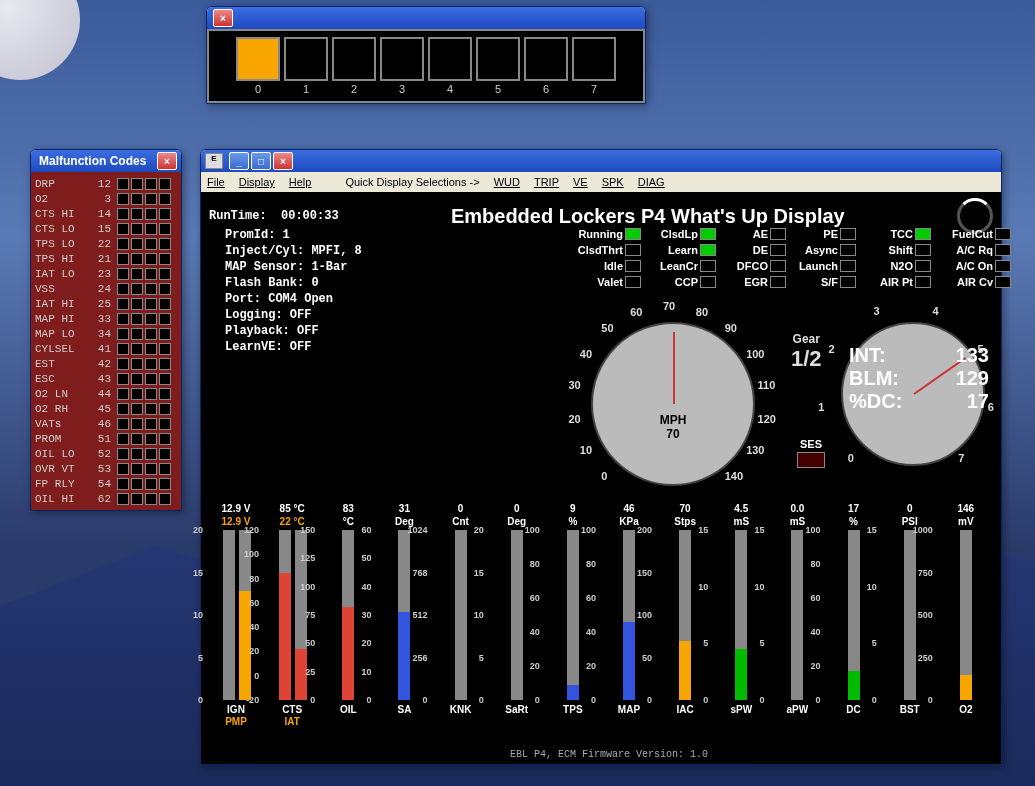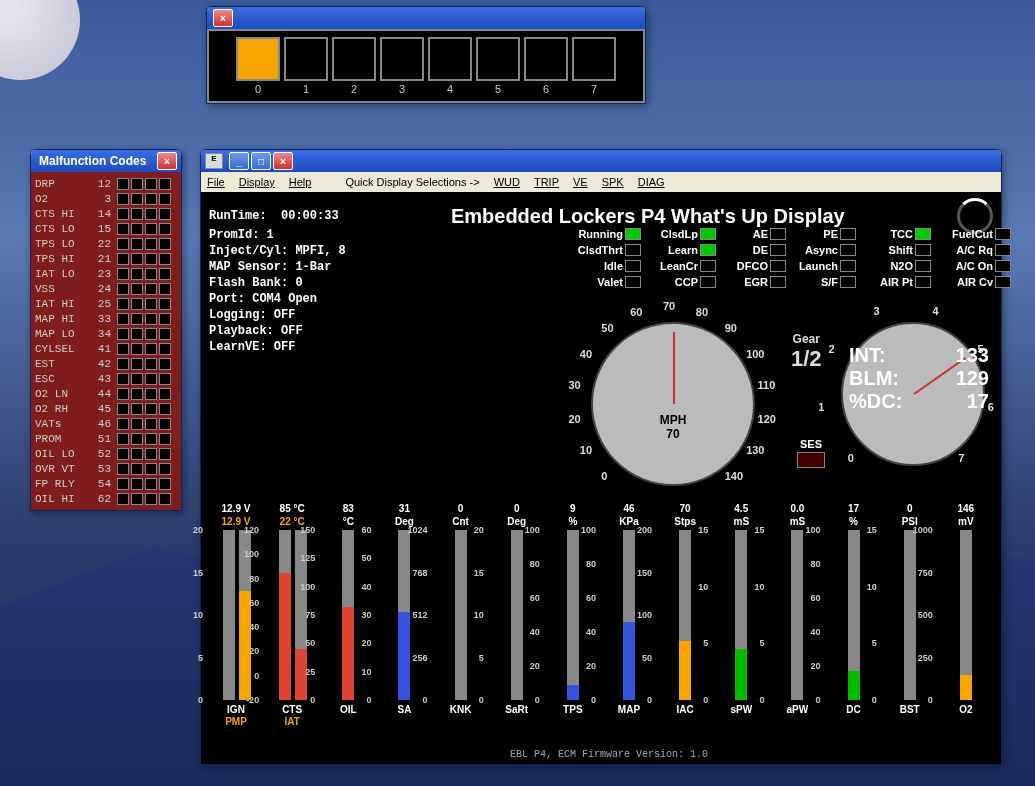--- a/index.html
+++ b/index.html
@@ -31,21 +31,21 @@
 .menubar{background:#ece9d8;font-size:11px;display:flex;align-items:center;height:20px;padding:0 6px;gap:14px}
 .menubar span{cursor:default}
 .menubar .u{text-decoration:underline}
 .quick{margin-left:20px;display:flex;gap:14px;align-items:flex-end}
 .wu-body{background:#000;color:#fff;font-family:Arial,sans-serif;padding:6px 8px;position:relative;height:560px}
 .top-row{display:flex;align-items:center}
 .runtime{font-size:12px;font-weight:bold;font-family:"Courier New",monospace}
 .main-title{flex:1;text-align:center;font-size:20px;font-weight:bold}
 .spinner{width:30px;height:30px;border:3px solid #555;border-top-color:#fff;border-radius:50%}
 
-.info-block{position:absolute;top:36px;left:8px;font-size:12px;font-weight:bold;font-family:"Courier New",monospace}
+.info-block{position:absolute;top:36px;left:24px;font-size:12px;font-weight:bold;font-family:"Courier New",monospace}
 .info-block div{height:16px}
 
 .ind-grid{position:absolute;top:34px;left:370px;font-size:11px;font-weight:bold}
 .ind-col{position:absolute;top:0}
 .ind-item{display:flex;align-items:center;height:16px;justify-content:flex-end}
 .ind-item .lbl{margin-right:2px}
 .ind-box{width:14px;height:10px;border:1px solid #888;background:#000}
 .ind-box.g{background:#0c0}
 
 .gauge{position:absolute;border-radius:50%;background:#bbb;border:2px solid #444}

